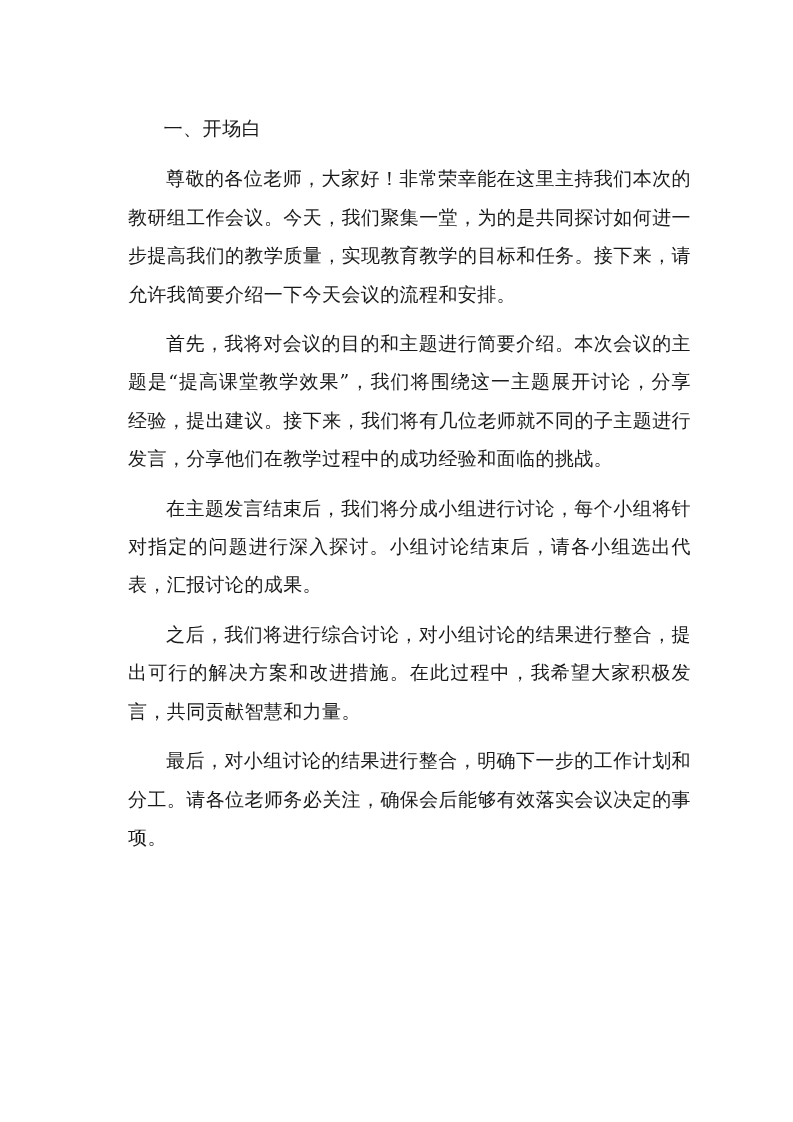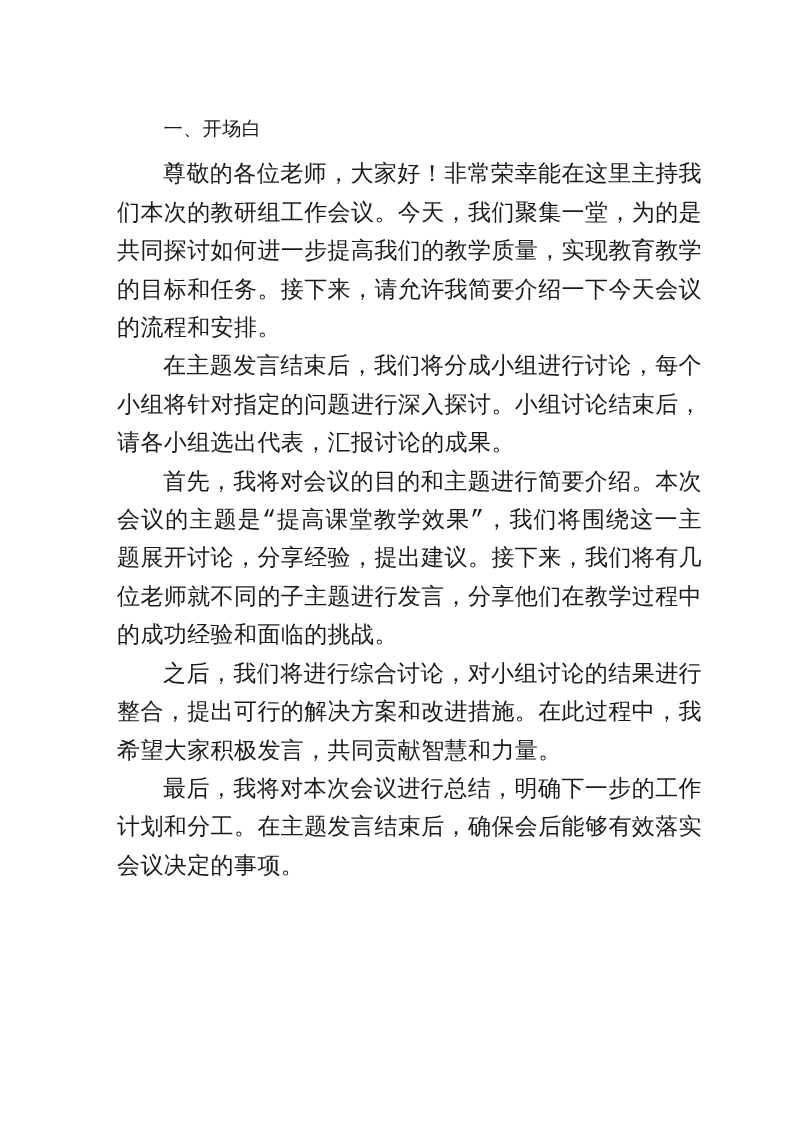--- a/index.html
+++ b/index.html
@@ -15,42 +15,41 @@
       font-family: "DejaVu Serif", "Liberation Serif", serif;
       color: #1a1a1a;
     }
     .page {
       position: absolute;
       left: 117px;
       top: 102px;
       width: 585px;
     }
     .para {
-      margin: 0;
-      font-size: 23px;
+      margin: 11px;
+      font-size: 19px;
       line-height: 38.4px;
       text-align: justify;
       text-indent: 2em;
       letter-spacing: 0.4px;
       word-break: break-all;
-      font-family: Liberation Mono, monospace;
     }
     .heading {
       margin: 8px;
       font-size: 19.2px;
       line-height: 38.4px;
       text-indent: 2em;
       letter-spacing: 0.4px;
     }
   </style>
 </head>
 <body>
 
 <div class="page">
   <section>
     <p class="heading">一、开场白</p>
     <p class="para">尊敬的各位老师，大家好！非常荣幸能在这里主持我们本次的教研组工作会议。今天，我们聚集一堂，为的是共同探讨如何进一步提高我们的教学质量，实现教育教学的目标和任务。接下来，请允许我简要介绍一下今天会议的流程和安排。</p>
+    <p class="para">首先，我将对会议的目的和主题进行简要介绍。本次会议的主题是“提高课堂教学效果”，我们将围绕这一主题展开讨论，分享经验，提出建议。接下来，我们将有几位老师就不同的子主题进行发言，分享他们在教学过程中的成功经验和面临的挑战。</p>
     <p class="para">在主题发言结束后，我们将分成小组进行讨论，每个小组将针对指定的问题进行深入探讨。小组讨论结束后，请各小组选出代表，汇报讨论的成果。</p>
-    <p class="para">首先，我将对会议的目的和主题进行简要介绍。本次会议的主题是“提高课堂教学效果”，我们将围绕这一主题展开讨论，分享经验，提出建议。接下来，我们将有几位老师就不同的子主题进行发言，分享他们在教学过程中的成功经验和面临的挑战。</p>
     <p class="para">之后，我们将进行综合讨论，对小组讨论的结果进行整合，提出可行的解决方案和改进措施。在此过程中，我希望大家积极发言，共同贡献智慧和力量。</p>
-    <p class="para">最后，我将对本次会议进行总结，明确下一步的工作计划和分工。在主题发言结束后，确保会后能够有效落实会议决定的事项。</p>
+    <p class="para">最后，对小组讨论的结果进行整合，明确下一步的工作计划和分工。请各位老师务必关注，确保会后能够有效落实会议决定的事项。</p>
   </section>
 </div>
 
 </body></html>

